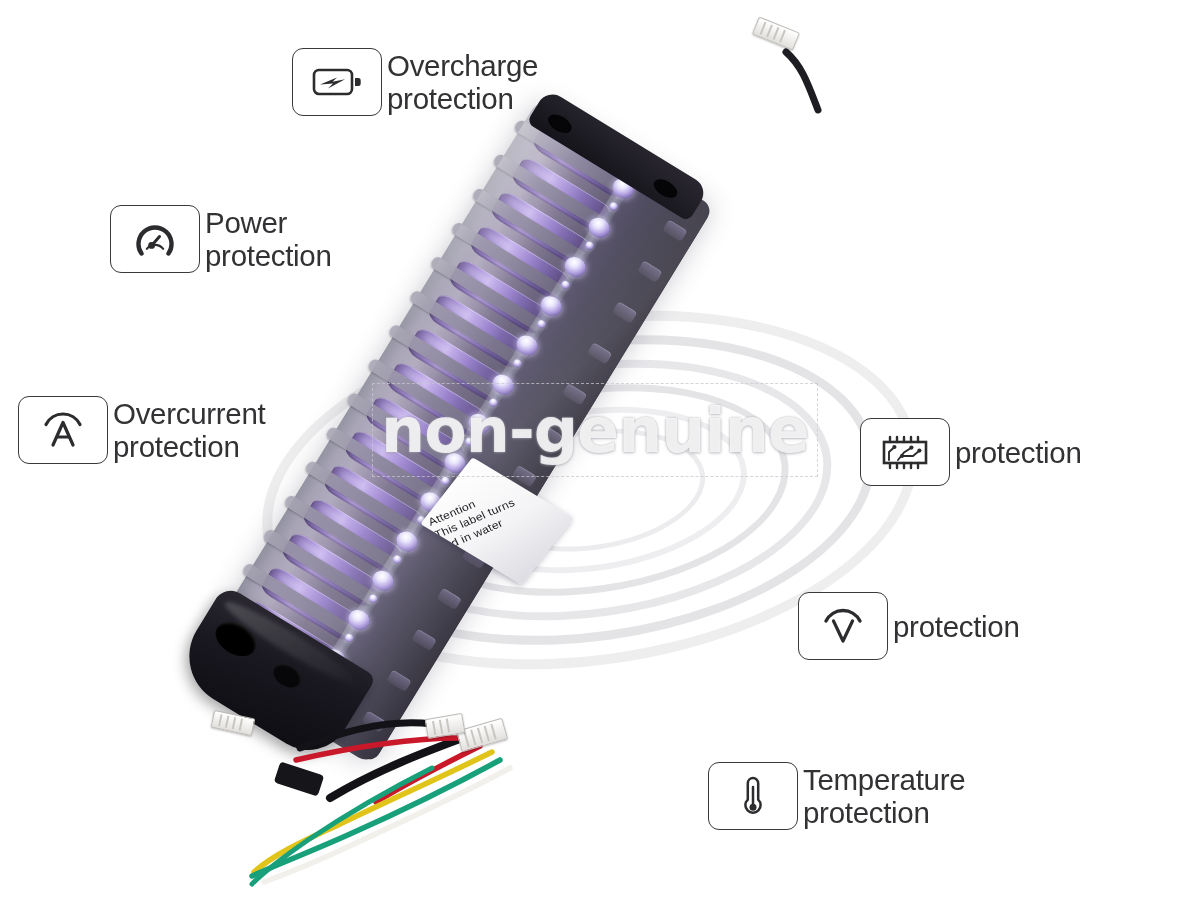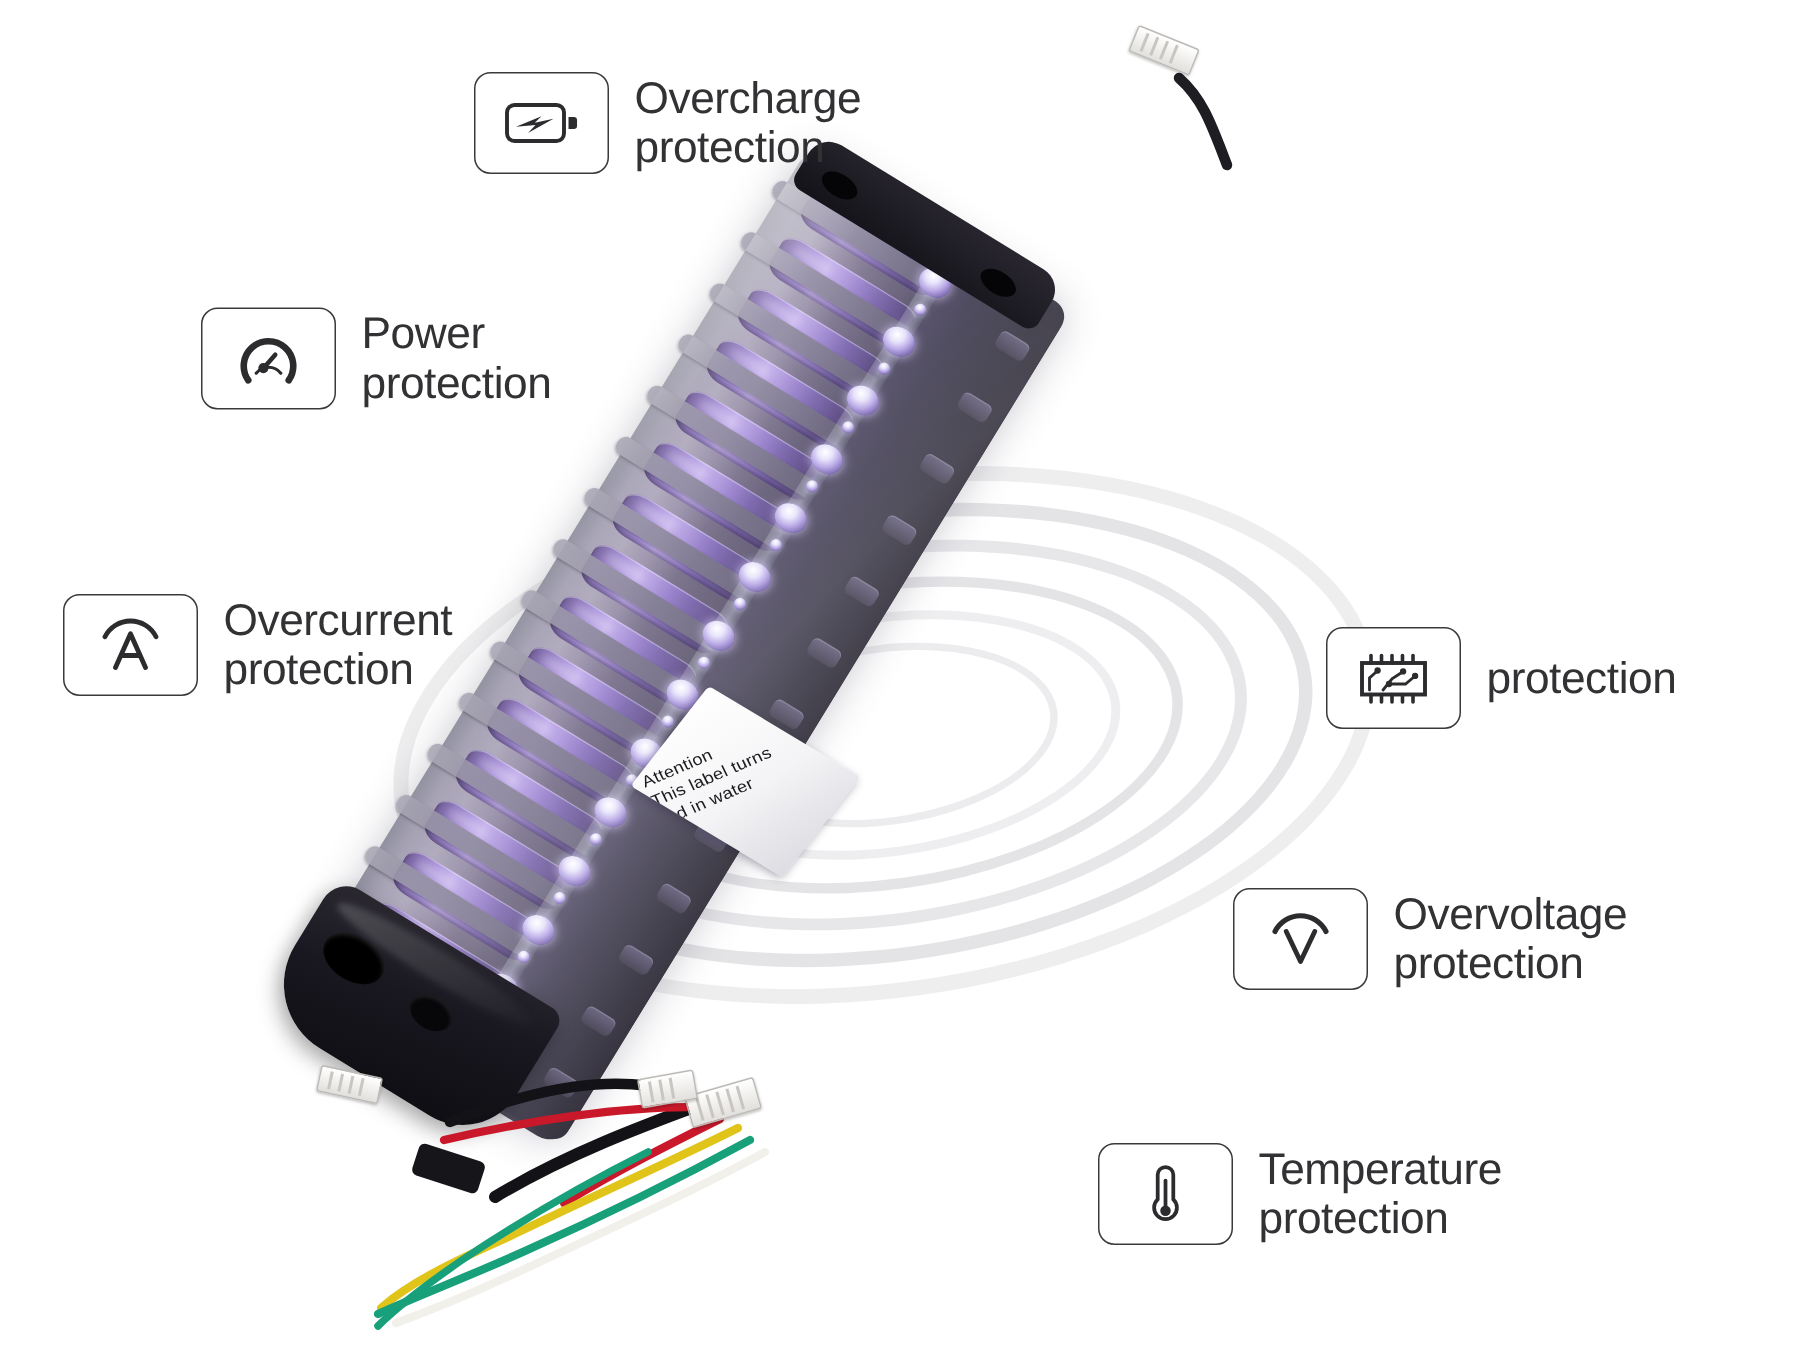--- a/index.html
+++ b/index.html
@@ -171,21 +171,21 @@
   #wm-url{
     position:absolute;left:0;top:458px;width:1200px;text-align:center;
     font-size:34px;font-weight:700;letter-spacing:-.5px;
     font-family:"DejaVu Sans",sans-serif;
     pointer-events:none;opacity:.93;
   }
   #wm-url .b{color:#2a3fc4;}
   #wm-url .t{color:#c41a1a;}
 
   
-  .feature{position:absolute;display:flex;align-items:center;gap:17px;margin-left:24px;}
+  .feature{position:absolute;display:flex;align-items:center;gap:5px;}
   .badge{
     width:88px;height:66px;flex:0 0 88px;
     border:1.6px solid #3a3a3d;border-radius:11px;
     background:#fff;
     display:flex;align-items:center;justify-content:center;
   }
   .badge svg{display:block;}
   .flabel{
     font-size:29.5px;line-height:33px;color:#323235;font-weight:400;
     letter-spacing:-.3px;white-space:nowrap;
@@ -368,20 +368,23 @@
 
     <div id="water-label">
       <div class="ltxt">
         <div>Attention</div>
         <div>This label turns</div>
         <div>red in water</div>
       </div>
     </div>
   </div>
 
+  <div id="wm-nongenuine">
+    <span>non-genuine</span>
+  </div>
 
   <div class="feature" id="f-overcharge">
     <div class="badge">
       <span>
         <svg width="50" height="34" viewBox="0 0 50 34">
           <rect x="2" y="5" width="38" height="24" rx="5" fill="none" stroke="#2c2c2f" stroke-width="2.6"></rect>
           <path d="M43 13 h3.5 a2.2 2.2 0 0 1 2.2 2.2 v3.6 a2.2 2.2 0 0 1 -2.2 2.2 H43 z" fill="#2c2c2f"></path>
           <path d="M8 19.5 L25 12.5 L20.5 16.8 L33 14.2 L16 23.6 L21 18.4 Z" fill="#2c2c2f"></path>
         </svg>
       </span>
@@ -462,21 +465,20 @@
   <div class="feature" id="f-overvoltage">
     <div class="badge">
       <span>
         <svg width="46" height="40" viewBox="0 0 46 40">
           <path d="M6 15 A19 19 0 0 1 40 15" fill="none" stroke="#2c2c2f" stroke-width="3.4" stroke-linecap="round"></path>
           <path d="M13.5 15 L23 35 L32.5 15" fill="none" stroke="#2c2c2f" stroke-width="3.2" stroke-linecap="round" stroke-linejoin="round"></path>
         </svg>
       </span>
     </div>
     <div class="flabel">
-      <span>Overvoltage</span>
       <span class="l2">protection</span>
     </div>
   </div>
 
   <div class="feature" id="f-temperature">
     <div class="badge">
       <span>
         <svg width="30" height="44" viewBox="0 0 30 44">
           <path d="M15 4 a5.2 5.2 0 0 1 5.2 5.2 V25.6 a7.6 7.6 0 1 1 -10.4 0 V9.2 A5.2 5.2 0 0 1 15 4 z" fill="none" stroke="#2c2c2f" stroke-width="2.5"></path>
           <circle cx="15" cy="33.2" r="3.5" fill="#2c2c2f"></circle>

